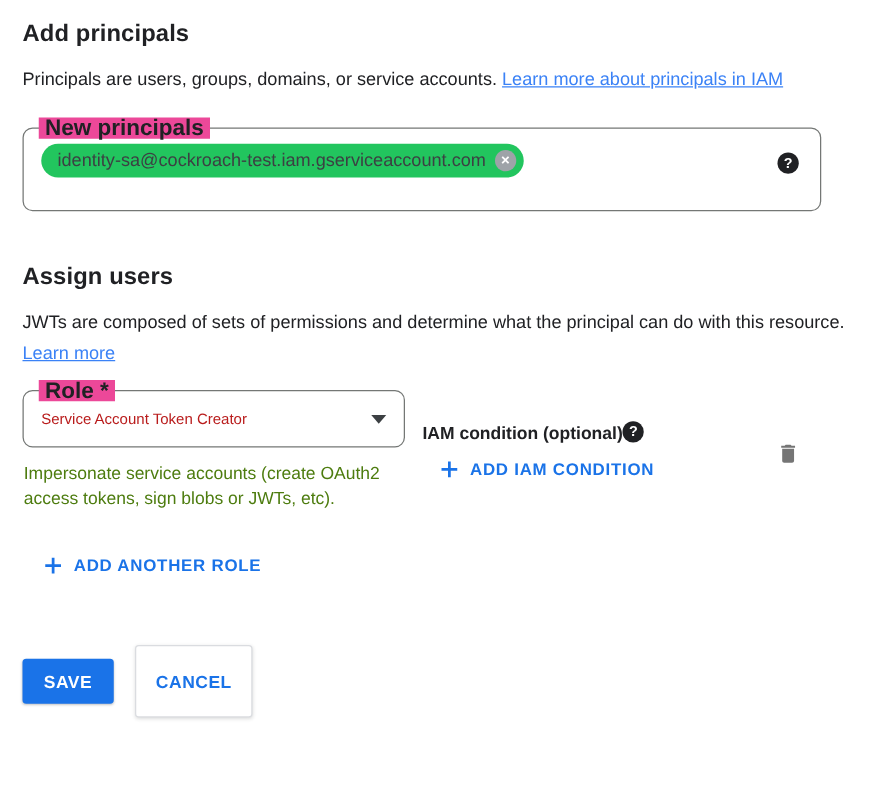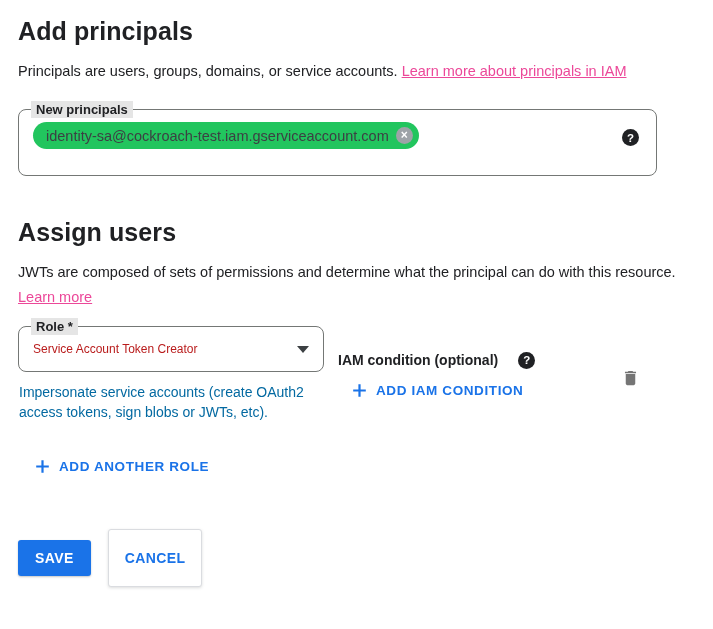--- a/index.html
+++ b/index.html
@@ -5,33 +5,33 @@
   html, body { margin:0; padding:0; background:#ffffff; }
   body {
     width:713px; height:629px; overflow:hidden;
     font-family:"Liberation Sans", sans-serif;
     color:#202124;
     -webkit-font-smoothing:antialiased;
   }
   .container { padding:17px 18px 0 18px; box-sizing:border-box; width:713px; }
 
   .page-title, .section-title {
-    font-size:25px; font-weight:700; letter-spacing:0.1px; margin:0; color:#202124;
+    font-size:19px; font-weight:700; letter-spacing:0.1px; margin:0; color:#202124;
   }
   .page-title { margin-bottom:13px; }
   .section-title { margin-top:42px; margin-bottom:13px; }
 
   .desc { font-size:14.5px; line-height:25px; margin:0; width:662px; color:#202124; }
-  .link { color:#ec4899; text-decoration:underline; cursor:pointer; }
+  .link { color:#3b82f6; text-decoration:underline; cursor:pointer; }
 
   
   .field-box { position:relative; border:1px solid #747775; border-radius:8px; box-sizing:border-box; background:#fff; }
   .notch-label {
-    position:absolute; top:-9px; left:12px; background:#e5e5e5; padding:0 5px;
-    font-size:13px; font-weight:700; line-height:17px; color:#202124; white-space:nowrap;
+    position:absolute; top:-9px; left:12px; background:#ec4899; padding:0 5px;
+    font-size:18px; font-weight:700; line-height:17px; color:#202124; white-space:nowrap;
   }
 
   .principals-box { height:67px; margin:25px 38px 0 0; }
   .chip {
     position:absolute; top:12px; left:14px;
     display:inline-flex; align-items:center;
     height:27px; background:#22c55e; border-radius:14px;
     padding:0 6px 0 13px; font-size:14.5px; color:#3c4043; cursor:default;
   }
   .chip-close {
@@ -50,24 +50,24 @@
   .role-col { flex:0 0 306px; width:306px; }
   .role-box {
     height:46px; display:flex; align-items:center; padding:0 14px; cursor:pointer;
   }
   .role-value { font-size:12px; color:#b91c1c; white-space:nowrap; }
   .dropdown-arrow {
     margin-left:auto; width:0; height:0;
     border-left:6px solid transparent; border-right:6px solid transparent;
     border-top:7px solid #3c4043;
   }
-  .role-help { font-size:14px; line-height:20px; color:#0369a1; margin:10px 16px 0 1px; width:292px; }
+  .role-help { font-size:14px; line-height:20px; color:#4d7c0f; margin:10px 16px 0 1px; width:292px; }
 
   .iam-col { margin-left:14px; padding-top:5px; }
-  .iam-label-row { display:flex; align-items:center; gap:20px; font-size:14px; font-weight:700; color:#202124; }
+  .iam-label-row { display:flex; align-items:center; gap:0; font-size:14px; font-weight:700; color:#202124; }
 
   .text-btn {
     display:inline-flex; align-items:center; gap:9px;
     background:none; border:none; padding:0; cursor:pointer;
     color:#1a73e8; font-family:"Liberation Sans", sans-serif;
     font-size:13.5px; font-weight:700; letter-spacing:0.6px; white-space:nowrap;
   }
   .iam-col .text-btn { margin:14px 0 0 14px; }
   .add-role-btn { margin:37px 0 0 17px; }
 

